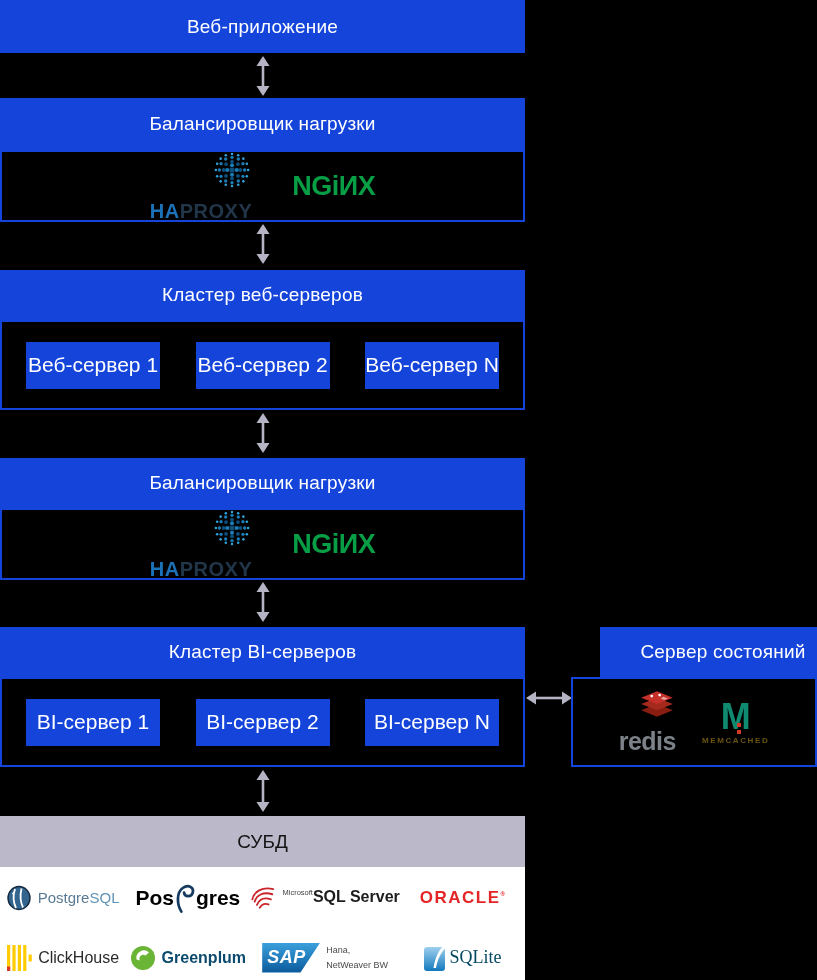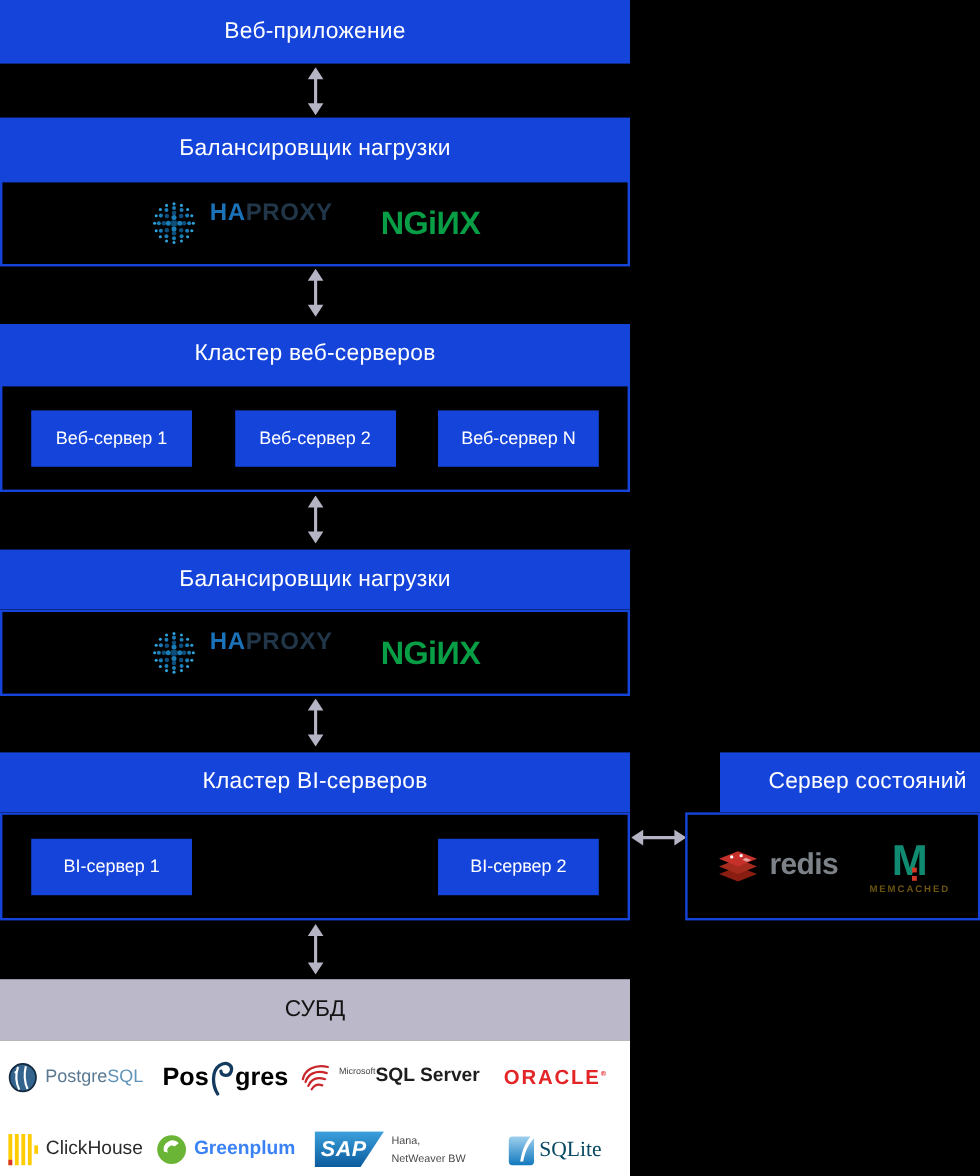--- a/index.html
+++ b/index.html
@@ -14,22 +14,22 @@
   html,body{margin:0;padding:0;background:#000;}
   .stage{position:relative;width:817px;height:980px;background:#000;overflow:hidden;
          font-family:"Liberation Sans",sans-serif;}
   .hdr{position:absolute;left:0;width:525px;background:var(--accent-blue);color:#fff;
        display:flex;align-items:center;justify-content:center;font-size:19px;font-weight:500;letter-spacing:.2px;}
   .panel{position:absolute;left:0;width:525px;background:#000;border:2px solid var(--accent-blue);
          box-sizing:border-box;display:flex;align-items:center;}
   .panel.center{justify-content:center;gap:40px;}
   .panel.servers{justify-content:space-between;padding:0 24px;}
   .srv{width:134px;height:47px;background:var(--accent-blue);color:#fff;display:flex;
-       align-items:center;justify-content:center;font-size:15px;white-space:nowrap;}
-  .logo-row{display:flex;align-items:flex-start;gap:10px;}
+       align-items:center;justify-content:center;font-size:21px;white-space:nowrap;}
+  .logo-row{display:flex;align-items:flex-end;gap:10px;flex-direction:column;}
   .haproxy-text{font-size:20px;font-weight:bold;letter-spacing:.5px;}
   .haproxy-text .ha{color:var(--haproxy-blue);} .haproxy-text .proxy{color:var(--haproxy-navy);}
   .nginx-text{font-size:27px;font-weight:800;color:var(--nginx-green);letter-spacing:-.5px;text-align:right;}
   .redis-text{font-size:25px;font-weight:bold;color:var(--redis-text);letter-spacing:-.5px;}
   .memc{display:flex;flex-direction:column;align-items:center;line-height:1;}
   .memc-m{position:relative;font-size:36px;font-weight:900;color:var(--memcached-teal);}
   .memc-dot{position:absolute;width:4px;height:4px;background:#d23a28;left:56%;}
   .memc-dot.d1{bottom:1px;} .memc-dot.d2{bottom:8px;}
   .memc-caption{font-size:8px;font-weight:bold;color:var(--memcached-text);letter-spacing:1.6px;margin-top:2px;}
   .dbms-hdr{position:absolute;left:0;top:816px;width:525px;height:51px;background:var(--dbms-header-bg);
@@ -37,21 +37,21 @@
   .dbms-body{position:absolute;left:0;top:867px;width:525px;height:120px;background:#fff;
              display:grid;grid-template-columns:repeat(4,1fr);align-items:center;justify-items:center;}
   .dbcell{display:flex;align-items:center;gap:6px;white-space:nowrap;}
   .pg-text{font-size:15px;color:var(--postgresql-slate);} .pg-text .sql{color:var(--postgresql-sql);}
   .postgres-text{font-size:21px;font-weight:bold;}
   .mssql{display:flex;flex-direction:row;line-height:1.05;}
   .mssql .ms{font-size:7.5px;color:#444;} .mssql .sqls{font-size:16px;font-weight:600;color:var(--sqlserver-text);}
   .oracle-text{font-size:17px;font-weight:bold;color:var(--oracle-red);letter-spacing:1.5px;}
   .oracle-text sup{font-size:6px;letter-spacing:0;}
   .ch-text{font-size:16px;color:var(--clickhouse-text);}
-  .gp-text{font-size:16px;font-weight:bold;color:#3b82f6;}
+  .gp-text{font-size:16px;font-weight:bold;color:#0c4a6e;}
   .sap-mark{width:58px;height:30px;background:linear-gradient(180deg,#3ba0dc,#0a5a9c);
             clip-path:polygon(0 0,100% 0,66% 100%,0 100%);display:flex;align-items:center;}
   .sap-mark span{color:#fff;font-weight:bold;font-style:italic;font-size:18px;padding-left:5px;letter-spacing:.5px;}
   .sap-caption{font-size:9px;color:var(--sap-caption);line-height:1.6;text-align:left;}
   .sqlite-text{font-family:"Liberation Serif",serif;font-size:18px;color:var(--sqlite-navy);}
   .varrow,.harrow{position:absolute;}
   svg{display:block;}
 </style>
 </head>
 <body>
@@ -216,20 +216,21 @@
     <line x1="8" y1="8" x2="8" y2="32" style="stroke:var(--arrow-gray)" stroke-width="2.6"></line>
     <polygon points="8,40 14.5,30 1.5,30" style="fill:var(--arrow-gray)"></polygon>
   </svg>
 
   <div class="hdr" style="top:627px;height:50px;">
     <span>Кластер BI-серверов</span>
   </div>
   <div class="panel servers" style="top:677px;height:90px;">
     <div class="srv">BI-сервер 1</div>
     <div class="srv">BI-сервер 2</div>
+    <div class="srv">BI-сервер N</div>
   </div>
 
   <svg class="harrow" style="left:526px;top:690px;" width="46" height="16" viewBox="0 0 46 16">
     <polygon points="0,8 10,1.5 10,14.5" style="fill:var(--arrow-gray)"></polygon>
     <line x1="8" y1="8" x2="38" y2="8" style="stroke:var(--arrow-gray)" stroke-width="2.6"></line>
     <polygon points="46,8 36,1.5 36,14.5" style="fill:var(--arrow-gray)"></polygon>
   </svg>
 
   <div class="hdr" style="left:571px;top:627px;width:246px;height:50px;margin-left:29px;">
     <span>Сервер состояний</span>

